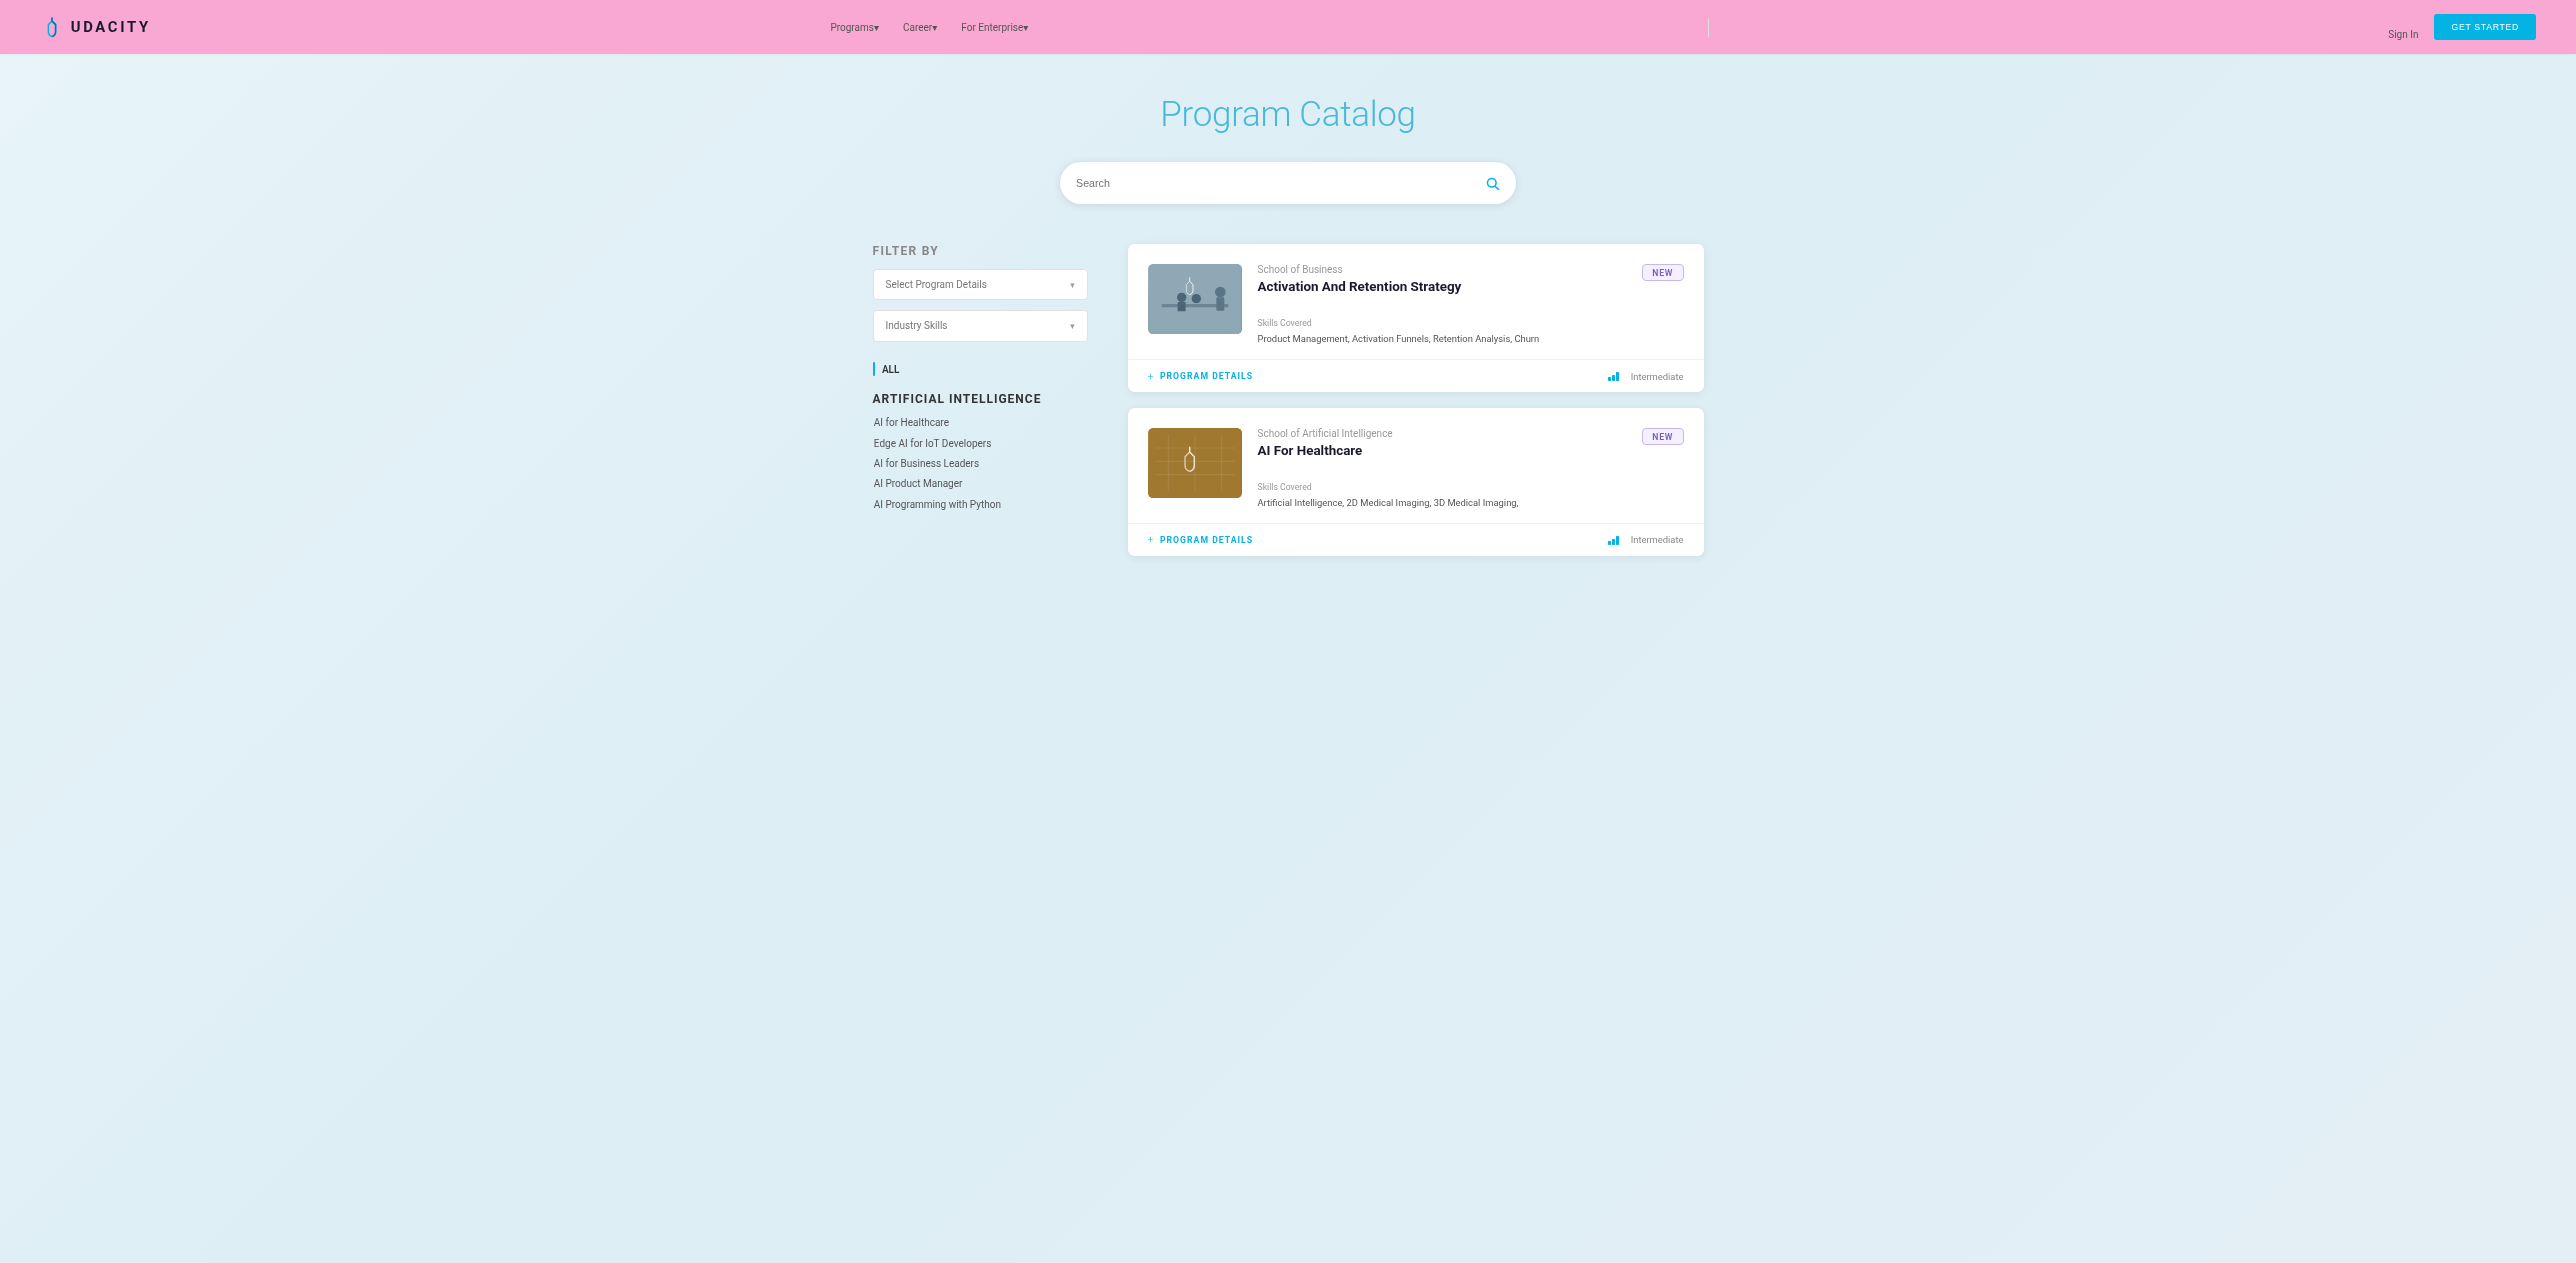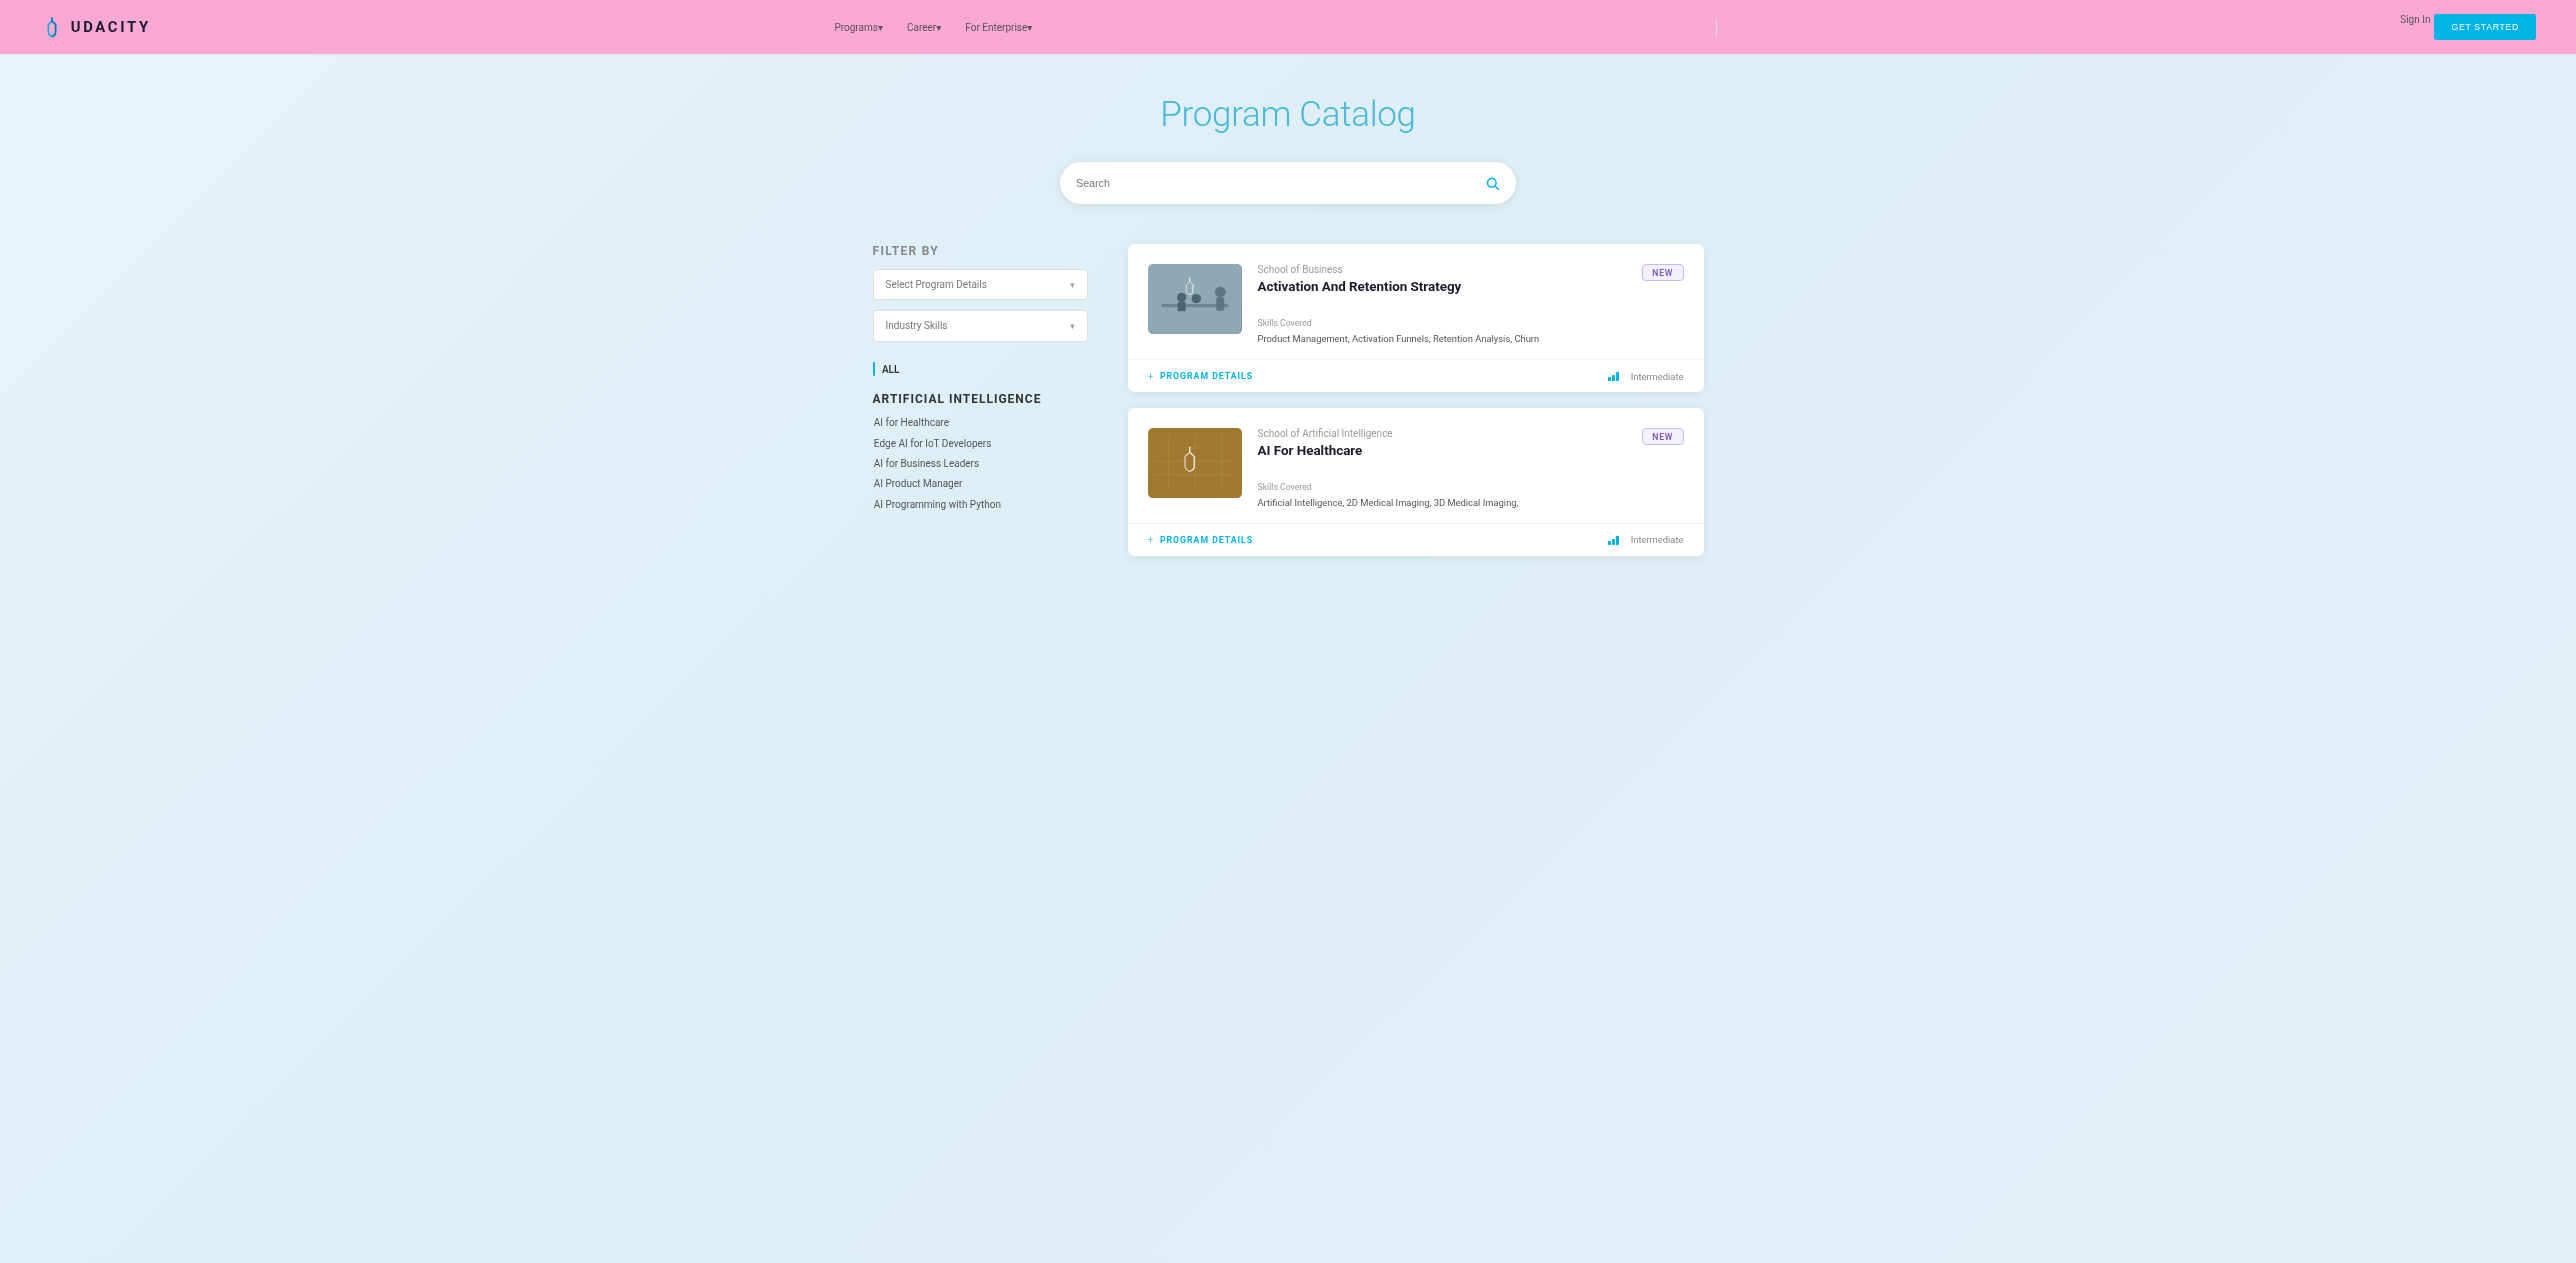--- a/index.html
+++ b/index.html
@@ -48,22 +48,22 @@
       align-items: center;
       gap: 0;
     }
     .nav-divider {
       width: 0.7px;
       height: 19px;
       background: #ddd;
     }
     .nav-right {
       display: flex;
-      align-items: flex-start;
-      gap: 4px;
+      align-items: flex-end;
+      gap: 16px;
     }
     .sign-in {
       font-size: 10px;
       color: #555;
       cursor: pointer;
     }
     .get-started-btn {
       background: #02b3e4;
       color: #fff;
       border: none;

